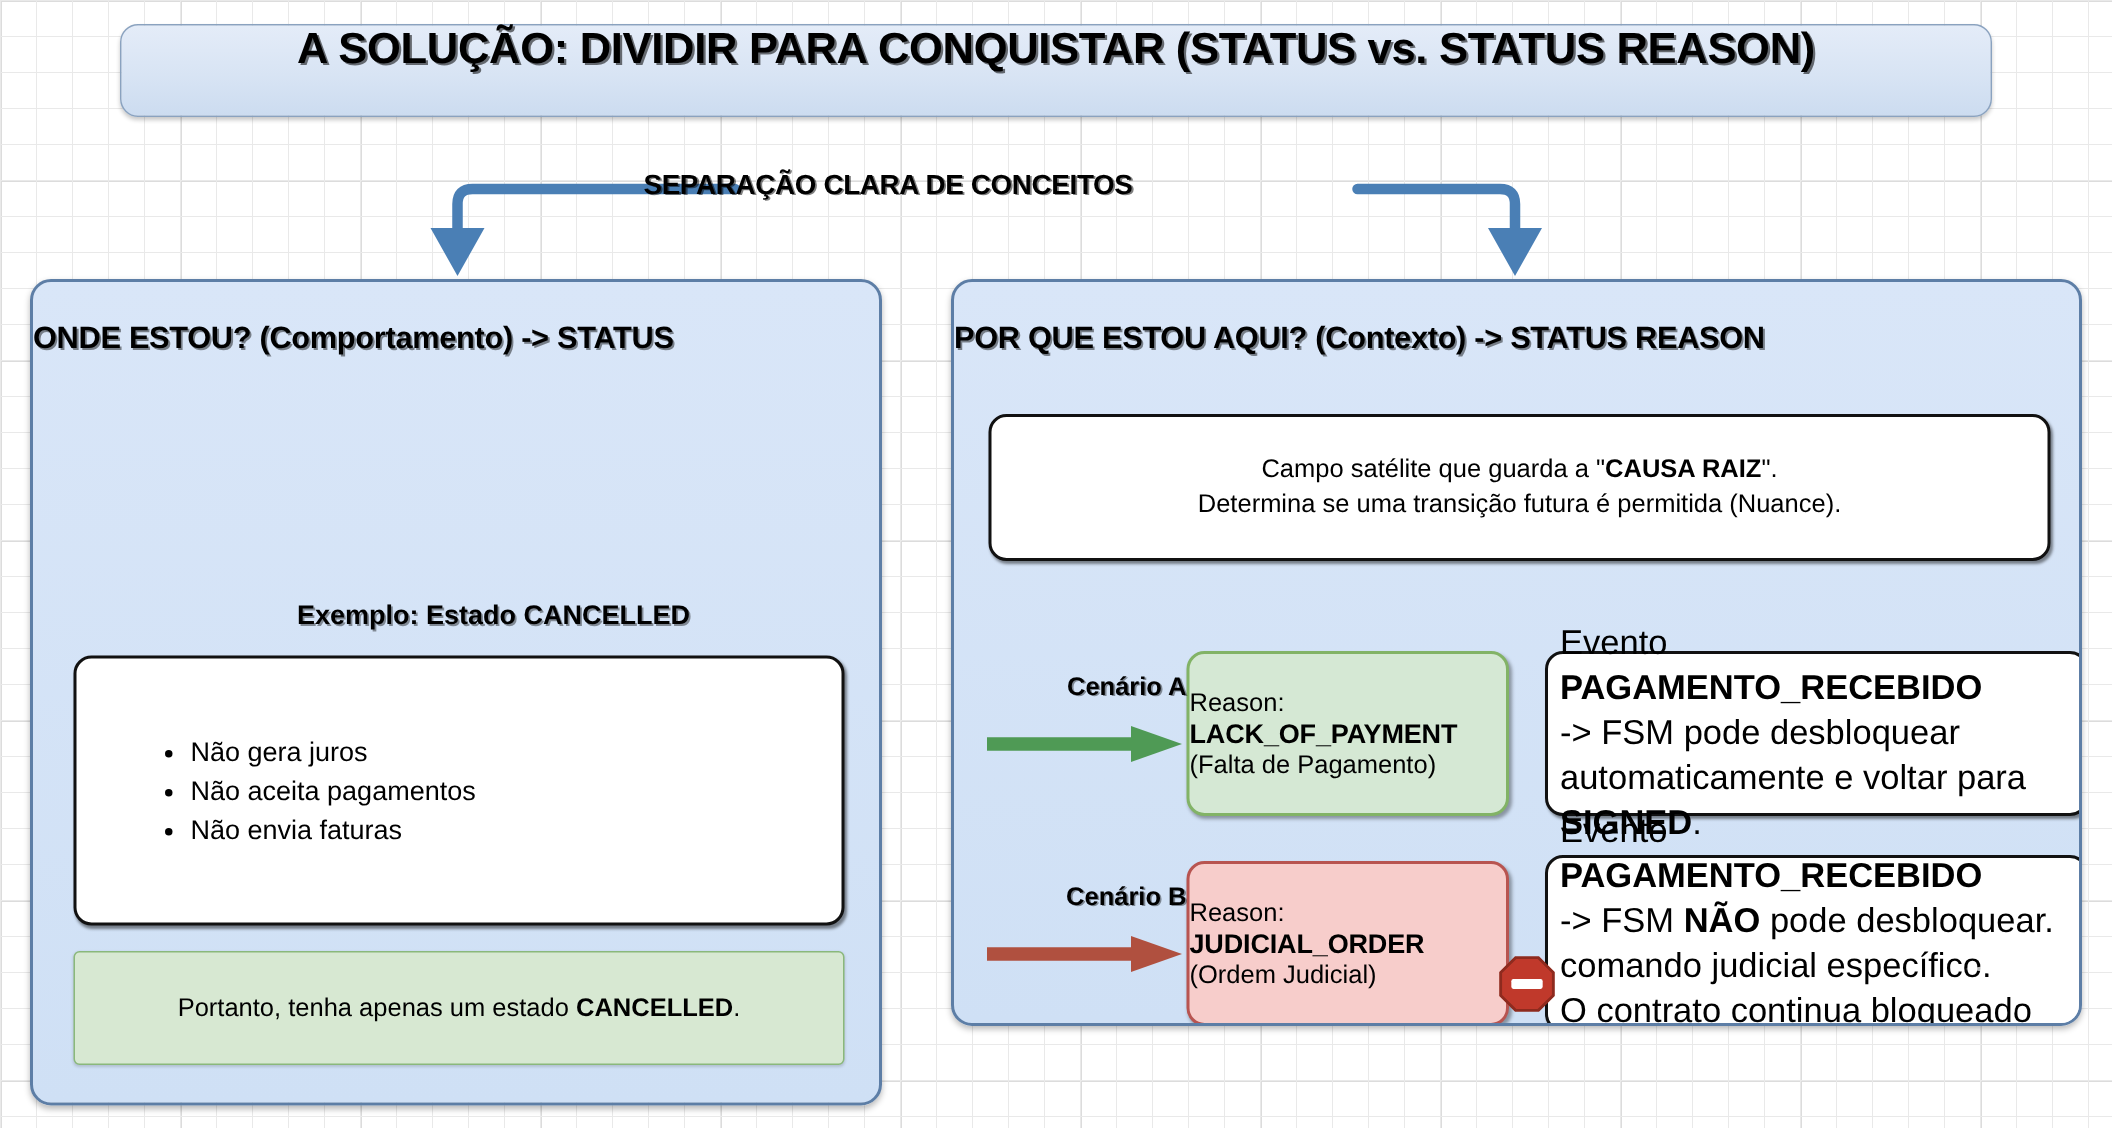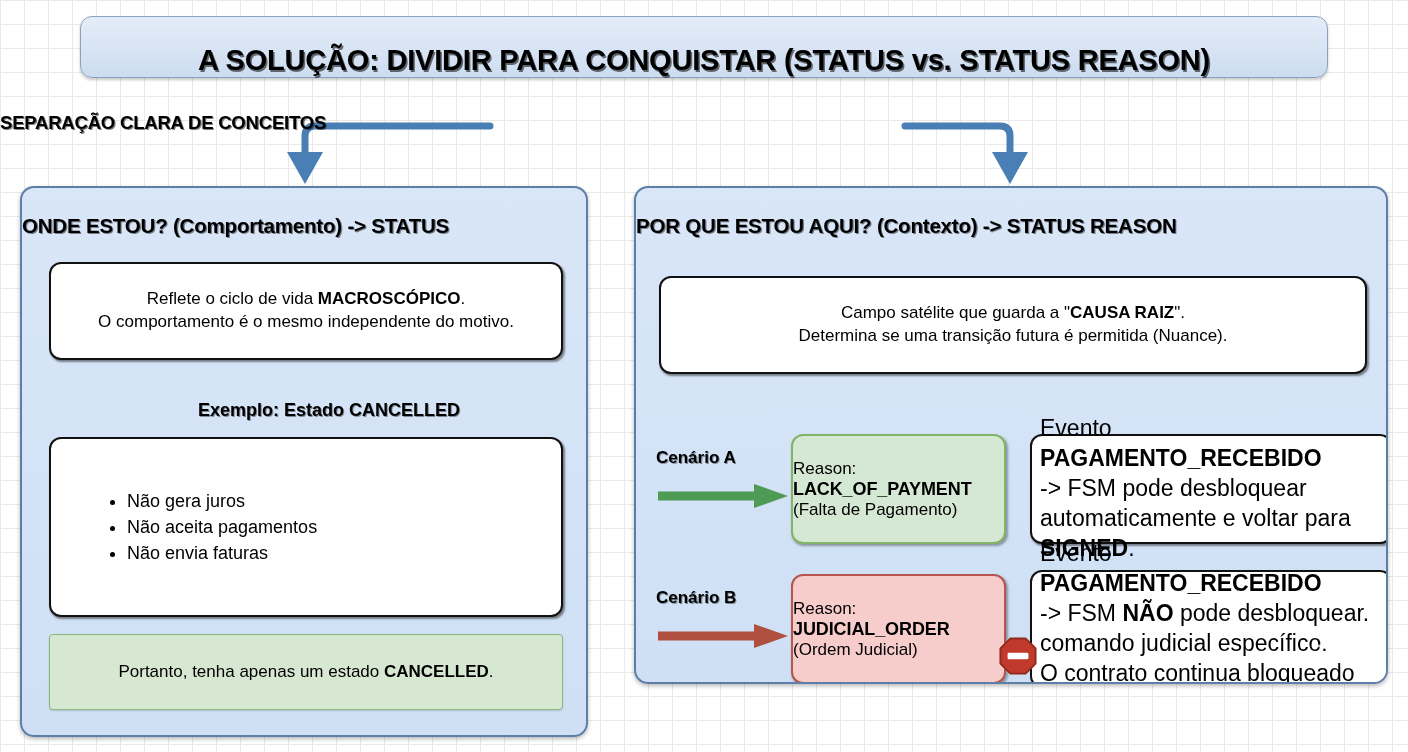--- a/index.html
+++ b/index.html
@@ -32,21 +32,21 @@
     position: absolute;
     left: 80px;
     top: 16px;
     width: 1248px;
     height: 62px;
     border: 1.5px solid #8aa2bf;
     border-radius: 12px;
     background: linear-gradient(to bottom, #e4ecf8 0%, #d8e4f4 55%, #ccdcf0 100%);
     box-shadow: 0 2px 3px rgba(0,0,0,0.22);
     display: flex;
-    align-items: flex-end;
+    align-items: flex-start;
     justify-content: center;
     box-sizing: border-box;
   }
   .title-text {
     font-size: 29px;
     font-weight: bold;
     letter-spacing: -0.2px;
     white-space: nowrap;
     text-shadow: 1.5px 1.5px 0 rgba(0,0,0,0.55);
   }
@@ -58,20 +58,21 @@
     top: 92px;
     width: 1408px;
     height: 100px;
     pointer-events: none;
   }
   .sep-label {
     position: absolute;
     left: 0;
     top: 112px;
     width: 1184px;
+    text-align: center;
     font-size: 18.5px;
     font-weight: bold;
     letter-spacing: -0.2px;
     text-shadow: 1.2px 1.2px 0 rgba(0,0,0,0.5);
   }
 
   
   .panel {
     position: absolute;
     border: 2px solid #5d7ea6;
@@ -188,21 +189,21 @@
     position: relative;
     width: 135px;
     height: 110px;
     flex: 0 0 135px;
   }
   .cenario-label {
     position: absolute;
     left: 0;
     top: 14px;
     width: 135px;
-    text-align: left;
+    text-align: right;
     font-size: 17px;
     font-weight: bold;
     text-shadow: 1.1px 1.1px 0 rgba(0,0,0,0.4);
   }
   .flat-arrow {
     position: absolute;
     left: 0;
     top: 48px;
   }
 
@@ -267,26 +268,20 @@
     <polygon points="287,60 323,60 305,92" fill="#4a7fb5"></polygon>
 
     <path d="M 905 34 L 1000 34 Q 1010 34 1010 44 L 1010 62" fill="none" stroke="#4a7fb5" stroke-width="7" stroke-linecap="round"></path>
     <polygon points="992,60 1028,60 1010,92" fill="#4a7fb5"></polygon>
   </svg>
   <div class="sep-label">SEPARAÇÃO CLARA DE CONCEITOS</div>
 
   <div class="panel panel-left">
     <div class="panel-title">ONDE ESTOU? (Comportamento) -&gt; STATUS</div>
 
-    <div class="card desc-left">
-      <div class="card-line">
-        <span>Reflete o ciclo de vida </span><b>MACROSCÓPICO</b><span>.</span>
-      </div>
-      <div class="card-line">O comportamento é o mesmo independente do motivo.</div>
-    </div>
 
     <div class="subhead subhead-left">Exemplo: Estado CANCELLED</div>
 
     <div class="card bullets-card">
       <ul class="bullets">
         <li>Não gera juros</li>
         <li>Não aceita pagamentos</li>
         <li>Não envia faturas</li>
       </ul>
     </div>

